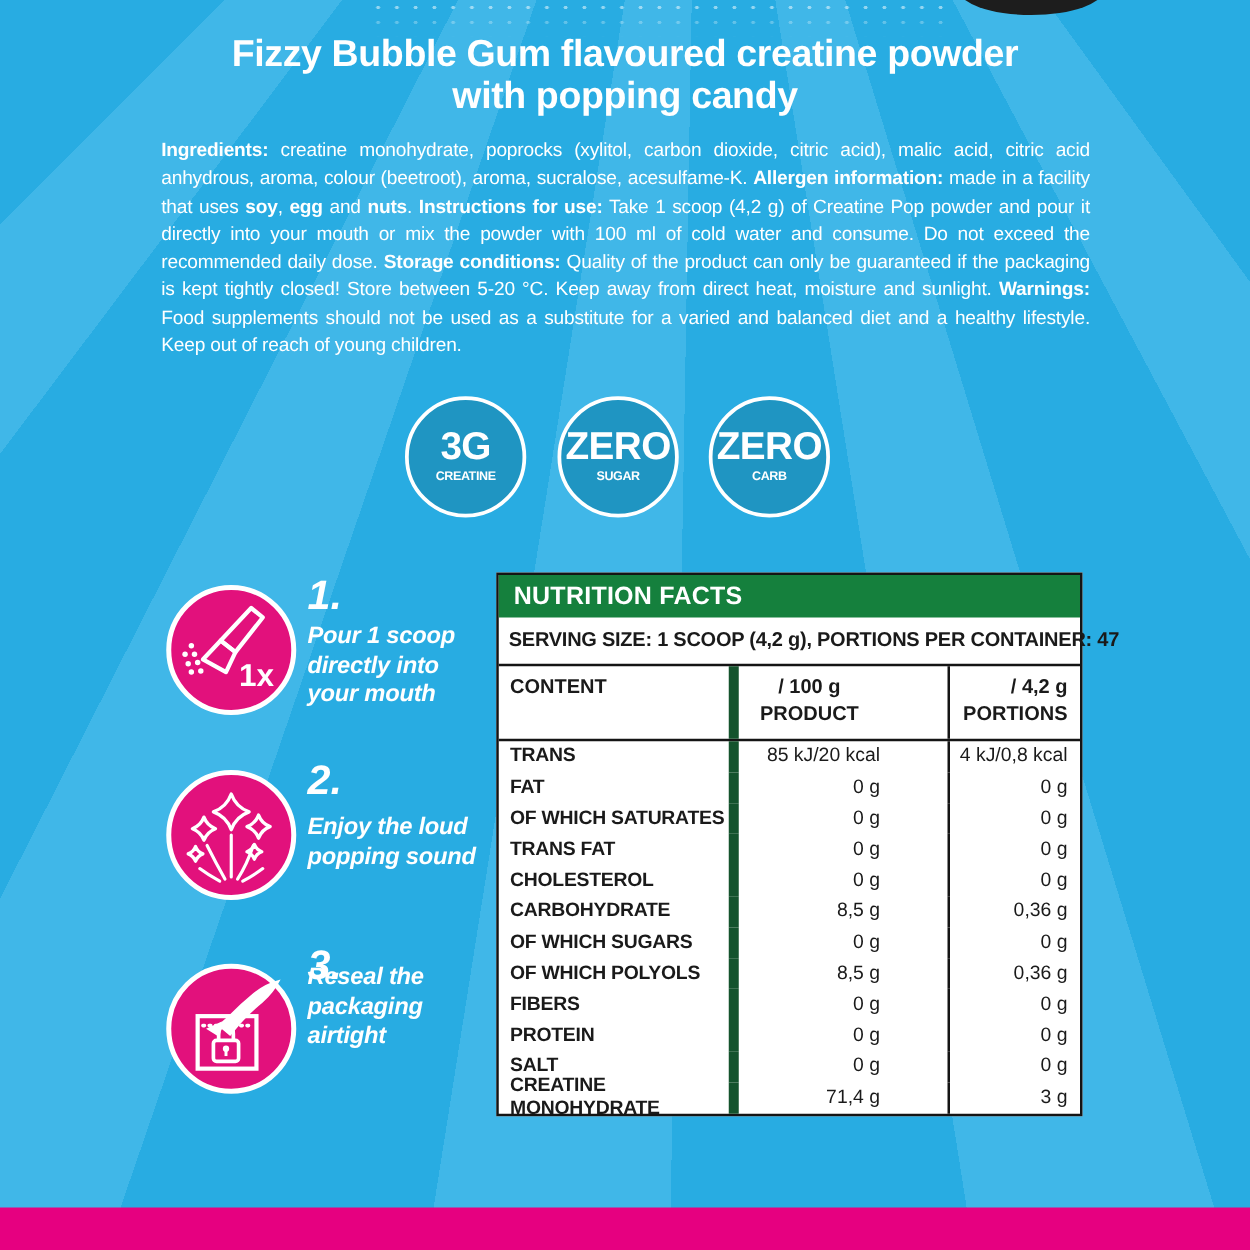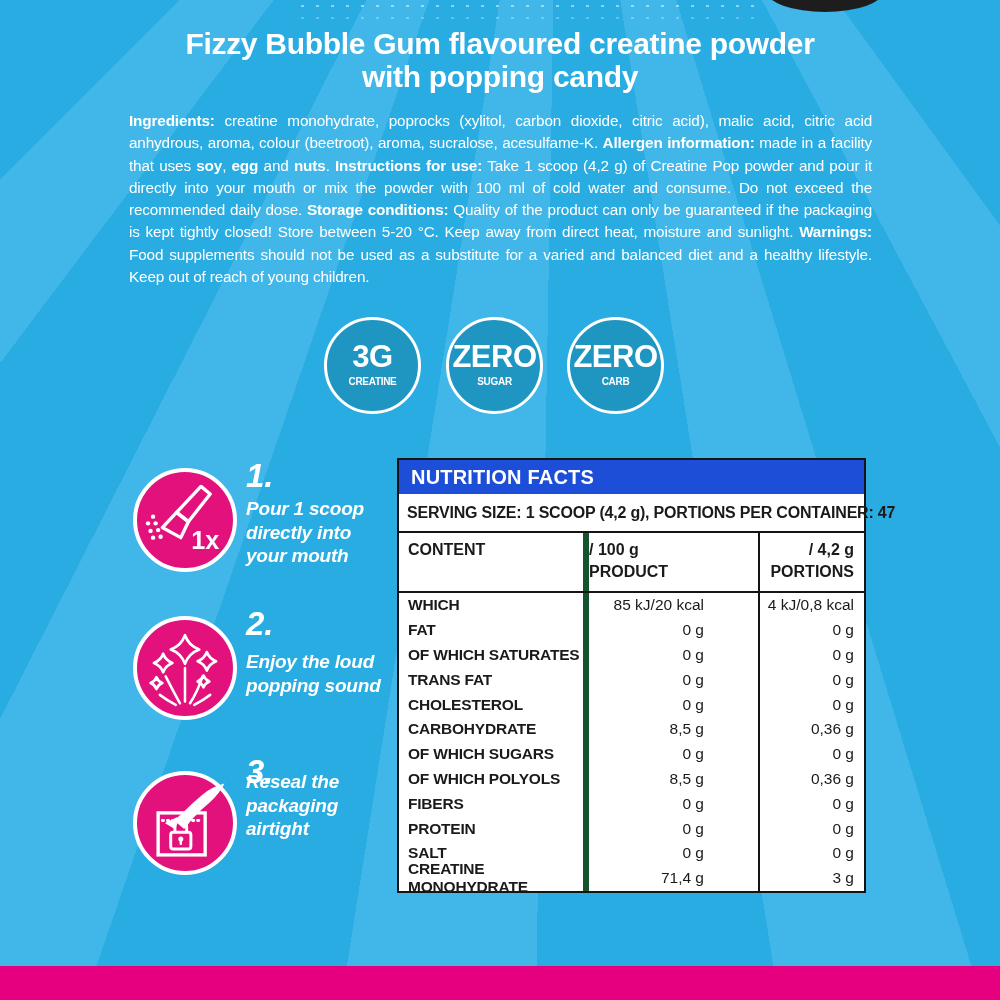--- a/index.html
+++ b/index.html
@@ -44,28 +44,28 @@
     background:#e2117c;border:4px solid #fff;box-sizing:border-box;
     display:flex;align-items:center;justify-content:center;}
   .sc1{top:468px;} .sc2{top:616px;} .sc3{top:771px;}
   .step-num{position:absolute;left:246px;color:#fff;font-style:italic;font-weight:700;font-size:33px;line-height:34px;}
   .sn1{top:459px;} .sn2{top:607px;} .sn3{top:755px;}
   .step-text{position:absolute;left:246px;color:#fff;font-style:italic;font-weight:700;
     font-size:19px;line-height:23.5px;letter-spacing:-0.2px;}
   .st1{top:497px;} .st2{top:650px;} .st3{top:770px;}
   .nf{position:absolute;left:397px;top:458px;width:469px;box-sizing:border-box;
     border:2px solid #141414;background:#fff;color:#1a1a1a;}
-  .nf-title{background:#1d4ed8;color:#fff;font-size:20px;font-weight:700;
+  .nf-title{background:#15803d;color:#fff;font-size:20px;font-weight:700;
     padding:5px 12px;line-height:24px;letter-spacing:0.2px;}
   .nf-serving{font-weight:700;font-size:16px;letter-spacing:-0.2px;
     padding:8px 8px;line-height:21px;border-bottom:2px solid #141414;white-space:nowrap;}
   .nf-head{display:flex;border-bottom:2px solid #141414;}
   .nf-head .c1{padding-top:8px;}
   .c1{flex:1;padding-left:9px;box-sizing:border-box;}
-  .c2{width:131px;border-left:6px solid #14532d;text-align:left;padding-right:10px;box-sizing:border-box;}
+  .c2{width:131px;border-left:8px solid #14532d;text-align:center;padding-right:10px;box-sizing:border-box;}
   .c3{width:106px;border-left:2px solid #141414;text-align:right;padding-right:10px;box-sizing:border-box;margin-left:44px;}
   .nf-head .hc{font-weight:700;font-size:16px;line-height:22px;padding-top:6px;padding-bottom:8px;}
   .nf-head .c1{font-weight:700;font-size:16px;}
   .nf-row{display:flex;height:24.8px;align-items:center;}
   .nf-row .c1{font-weight:700;font-size:15.5px;letter-spacing:-0.2px;}
   .nf-row .c2,.nf-row .c3{font-weight:400;font-size:15.5px;height:100%;display:flex;align-items:center;justify-content:flex-end;}
   .bottom-bar{position:absolute;left:0;top:966px;width:1000px;height:34px;background:#e60080;}
   svg{display:block;}
 </style>
 </head>
@@ -170,21 +170,21 @@
       <div class="c2 hc">
         <div>/ 100 g</div>
         <div>PRODUCT</div>
       </div>
       <div class="c3 hc">
         <div>/ 4,2 g</div>
         <div>PORTIONS</div>
       </div>
     </div>
     <div class="nf-row">
-        <div class="c1">WHICH</div>
+        <div class="c1">TRANS</div>
         <div class="c2">85 kJ/20 kcal</div>
         <div class="c3">4 kJ/0,8 kcal</div>
       </div>
     <div class="nf-row">
         <div class="c1">FAT</div>
         <div class="c2">0 g</div>
         <div class="c3">0 g</div>
       </div>
     <div class="nf-row">
         <div class="c1">OF WHICH SATURATES</div>

